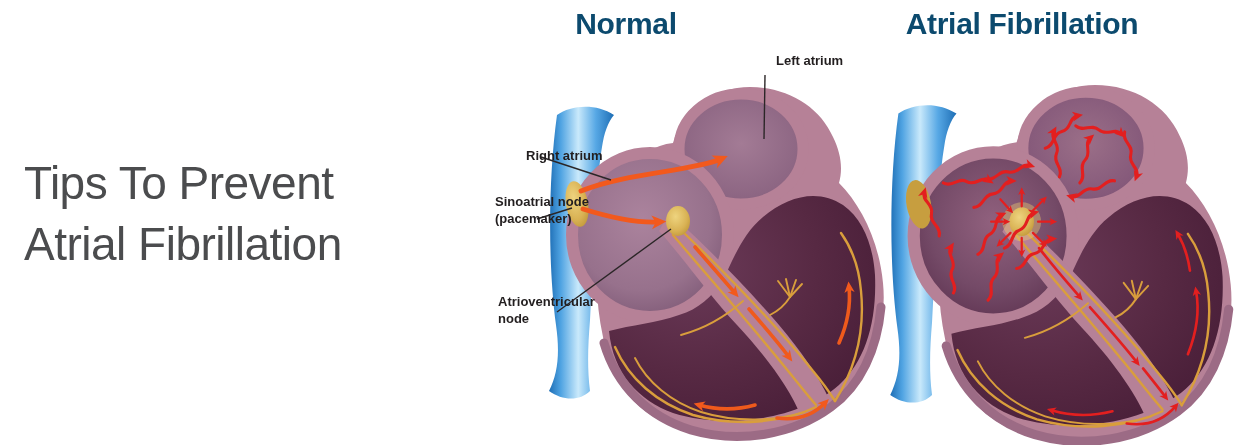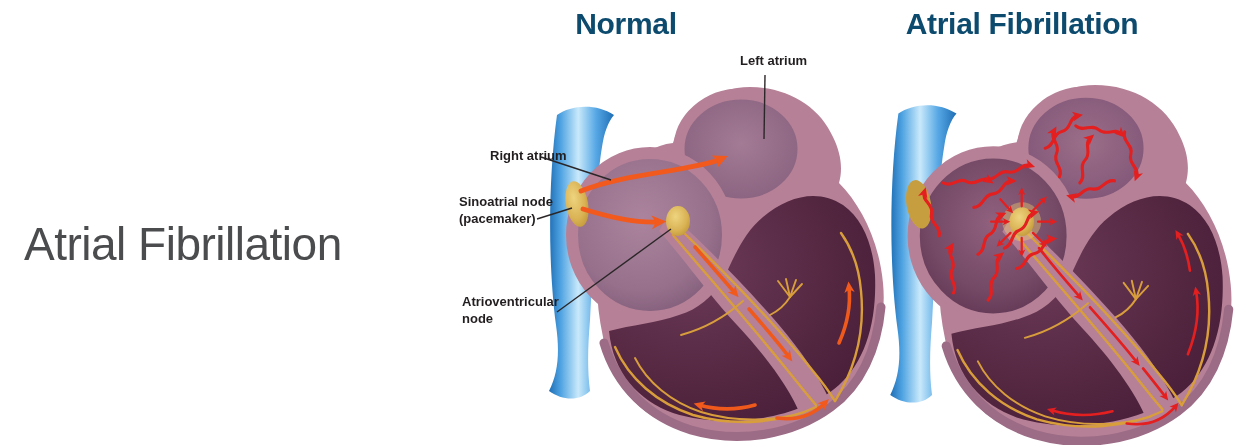--- a/index.html
+++ b/index.html
@@ -4,21 +4,21 @@
 <style>
   html,body{margin:0;padding:0;background:#ffffff;}
   .stage{position:relative;width:1241px;height:445px;background:#ffffff;overflow:hidden;
          font-family:"Liberation Sans",sans-serif;}
   .headline{position:absolute;left:24px;top:153px;font-size:46px;line-height:61px;
             color:#4b4c4e;letter-spacing:-0.5px;font-weight:400;}
   .panel-title{position:absolute;top:7px;font-size:30px;font-weight:600;color:#0c4a6e;
                text-align:center;letter-spacing:-0.3px;}
   .pt-normal{left:540px;width:172px;}
   .pt-af{left:888px;width:268px;}
-  .lbl{position:absolute;font-size:13px;line-height:17px;color:#221e1f;font-weight:700;}
+  .lbl{position:absolute;font-size:13px;line-height:17px;color:#221e1f;font-weight:700;margin-left:36px;}
   #lbl-la{left:740px;top:52px;}
   #lbl-ra{left:462px;top:147px;padding-left:28px;}
   #lbl-sa{left:459px;top:193px;}
   #lbl-av{left:462px;top:293px;}
   svg.heart{position:absolute;}
   #heart-normal{left:545px;top:85px;width:345px;height:360px;}
   #heart-af{left:886px;top:83px;width:352px;height:367px;}
   #pointer-overlay{position:absolute;left:0;top:0;width:1241px;height:445px;pointer-events:none;}
   #pointer-overlay line{stroke:#2b2627;stroke-width:1.4;}
   
@@ -29,21 +29,21 @@
   .sqp{stroke:#e31f1f;stroke-width:3;fill:none;stroke-linecap:round;marker-end:url(#a-ah);}
   .spk{stroke:#e31f1f;stroke-width:2.2;fill:none;stroke-linecap:round;marker-end:url(#a-ah);}
   .rar{stroke:#e31f1f;stroke-width:2.6;fill:none;stroke-linecap:round;marker-end:url(#a-ah);}
 </style>
 </head>
 <body>
 
 <div class="stage">
 
   <div class="headline">
-    <br>
+    <span>Tips To Prevent</span><br>
     <span>Atrial Fibrillation</span>
   </div>
 
   <div class="panel-title pt-normal">Normal</div>
   <div class="panel-title pt-af">Atrial Fibrillation</div>
 
   <svg id="heart-normal" class="heart" viewBox="0 0 345 360">
     <defs>
       <linearGradient id="n-vein" x1="0" y1="0" x2="1" y2="0">
         <stop offset="0" stop-color="#1e6eb5"></stop>

